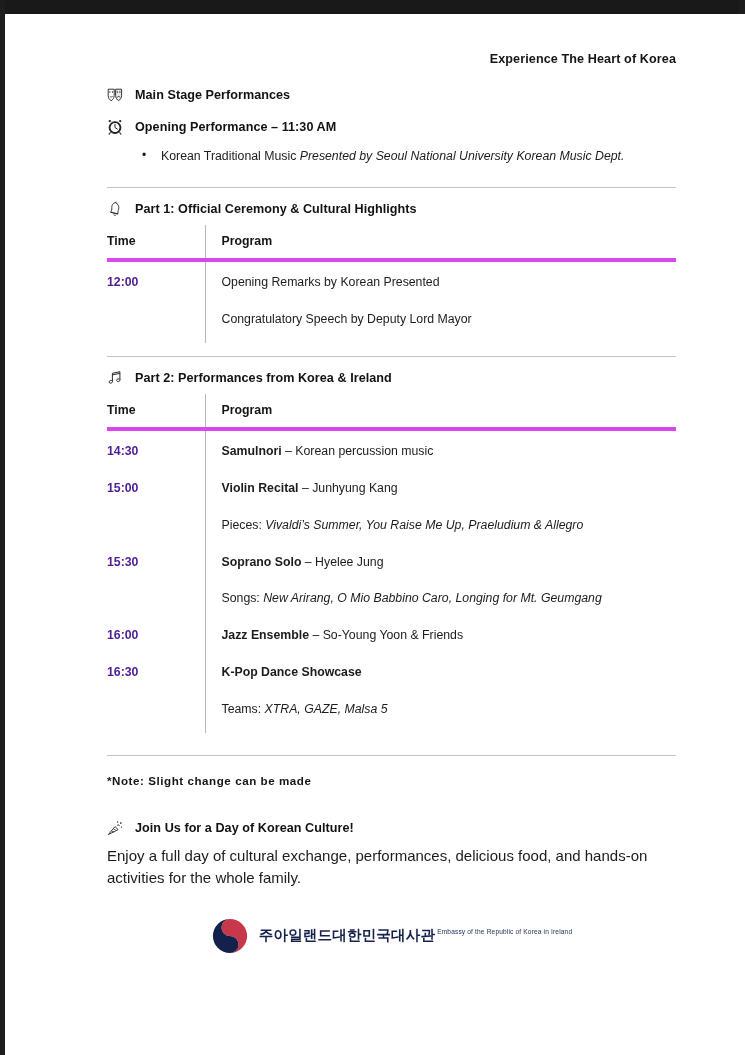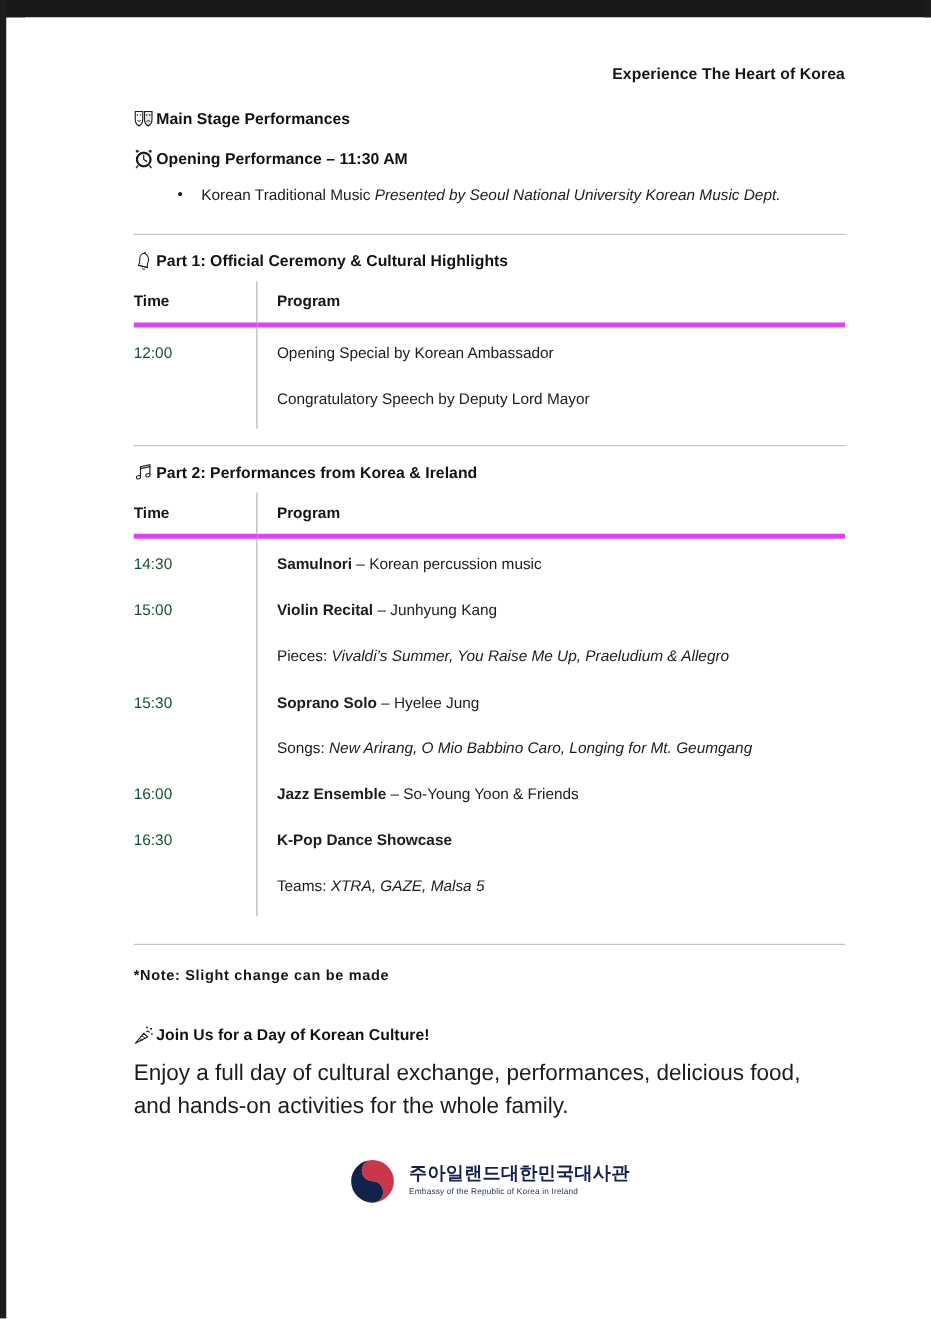--- a/index.html
+++ b/index.html
@@ -67,21 +67,21 @@
     font-weight: bold;
     color: #161616;
     letter-spacing: 0.1px;
     margin-bottom: 21px;
   }
 
   
   .heading-row {
     display: flex;
     align-items: center;
-    gap: 2px;
+    gap: 12px;
     margin-bottom: 0;
   }
   .heading-row .h-text {
     font-size: 12.6px;
     font-weight: bold;
     color: #121212;
     letter-spacing: 0.05px;
   }
 
   .icon-glyph {
@@ -160,60 +160,60 @@
   }
 
   table.schedule tbody td {
     font-size: 12.3px;
     color: #1c1c1c;
     line-height: 1.45;
     padding-top: 13px;
     padding-bottom: 6px;
   }
   table.schedule tbody td.td-time {
-    font-weight: normal;
-    color: #14532d;
+    font-weight: bold;
+    color: #4c1d95;
   }
   table.schedule tbody td.td-prog {
     padding-left: 16px;
     border-left: 1px solid #b7b7b7;
   }
   table.schedule tbody tr:first-child td { padding-top: 12px; }
   table.schedule tbody tr:last-child td  { padding-bottom: 14px; }
 
   
   .note {
     font-size: 11.6px;
     font-weight: bold;
     color: #161616;
     letter-spacing: 0.55px;
   }
 
   
   .closing {
-    font-size: 18px;
+    font-size: 15px;
     color: #1c1c1c;
     line-height: 1.48;
     margin-top: 9px;
     width: 560px;
   }
 
   
   .logo-wrap {
     margin-top: 28px;
     display: flex;
     justify-content: center;
   }
   .logo {
     display: flex;
     align-items: center;
     gap: 10px;
   }
   .logo-mark { width: 38px; height: 38px; flex: 0 0 38px; }
-  .logo-text { display: flex; flex-direction: column; gap: 2px; }
+  .logo-text { display: flex; flex-direction: row; gap: 2px; }
   .logo-ko {
     font-size: 14.5px;
     font-weight: bold;
     color: #14214a;
     letter-spacing: 0.2px;
     line-height: 1.1;
   }
   .logo-en {
     font-size: 6.6px;
     color: #26345e;
@@ -296,21 +296,21 @@
           </colgroup>
         <thead>
           <tr>
             <th class="th-time">Time</th>
             <th class="th-prog">Program</th>
           </tr>
         </thead>
         <tbody>
           <tr>
             <td class="td-time">12:00</td>
-            <td class="td-prog"><span>Opening Special by Korean Ambassador</span></td>
+            <td class="td-prog"><span>Opening Remarks by Korean Presented</span></td>
           </tr>
           <tr>
             <td class="td-time"></td>
             <td class="td-prog"><span>Congratulatory Speech by Deputy Lord Mayor</span></td>
           </tr>
         </tbody>
       </table>
 
       <div class="gap-13"></div>
       <hr class="divider">

